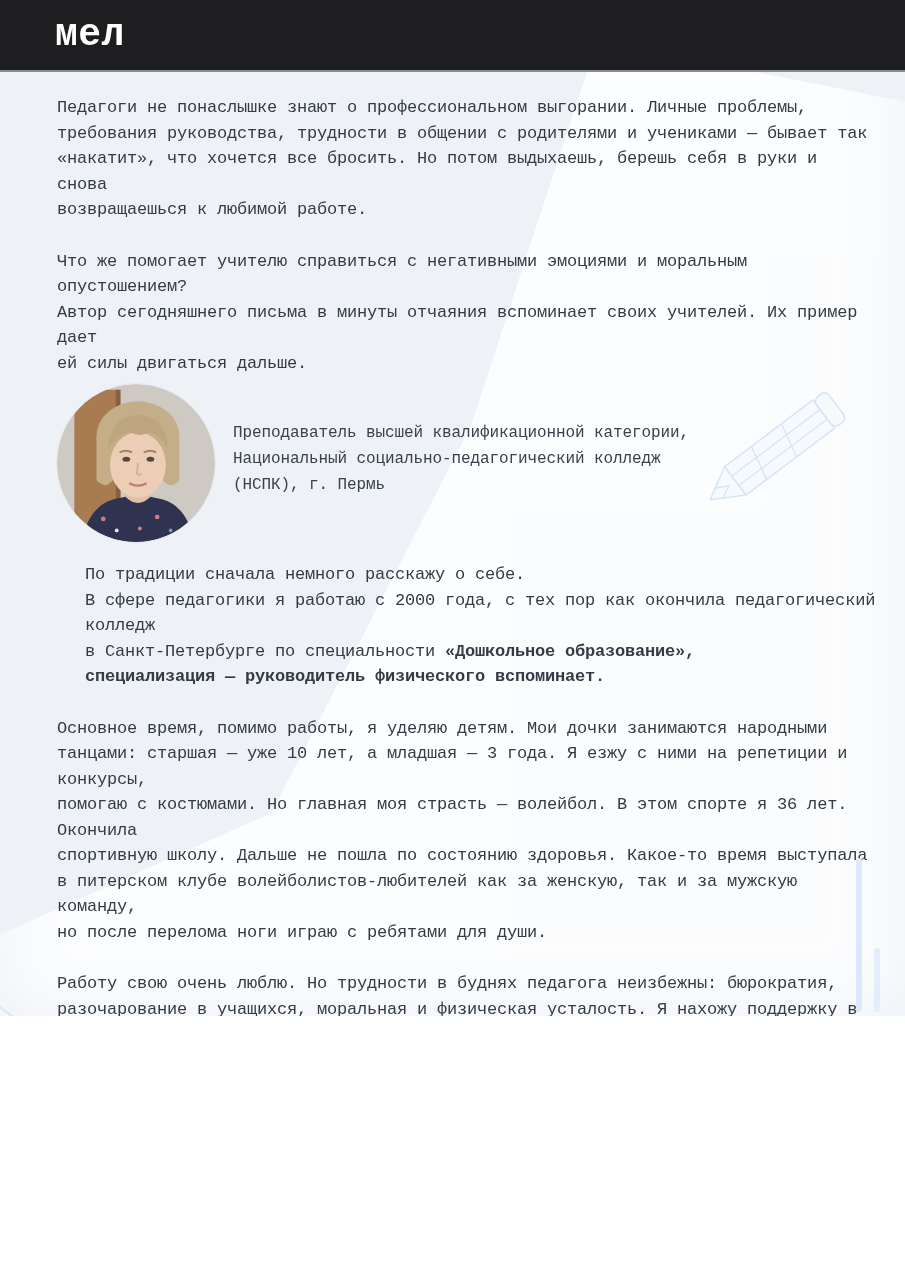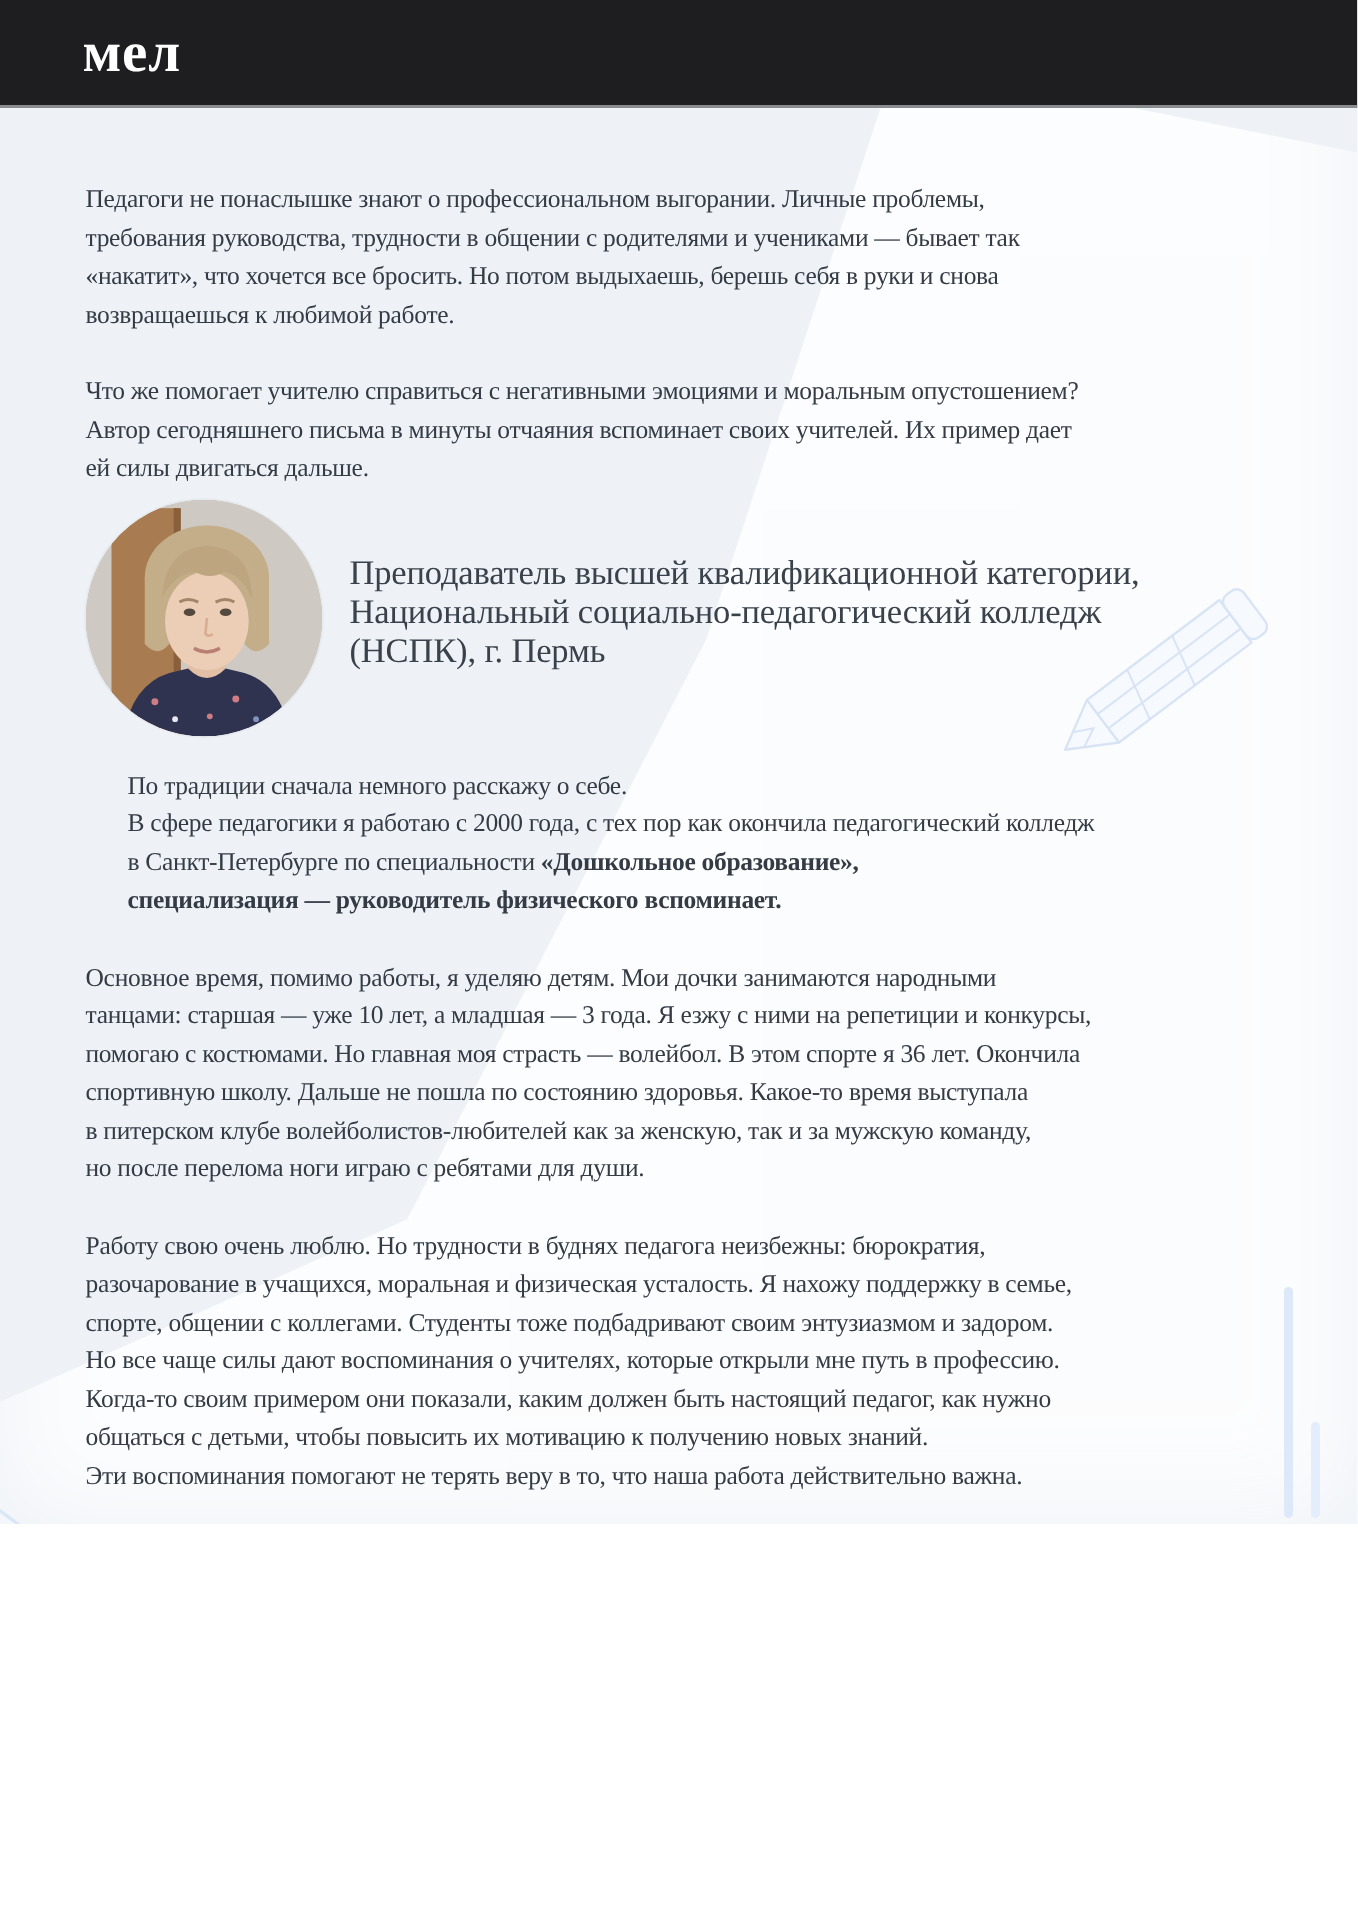--- a/index.html
+++ b/index.html
@@ -1,19 +1,19 @@
 <!DOCTYPE html>
 <html><head>
 <meta charset="utf-8">
 <style>
   html,body { margin:0; padding:0; background:#ffffff; }
   .page {
     position:relative; width:905px; height:1016px; overflow:hidden;
     background:#eef2f7;
-    font-family:Liberation Serif, serif;
+    font-family:Liberation Mono, monospace;
   }
   
   .bg-white-sweep {
     position:absolute; inset:0; background:#ffffff; opacity:.82;
     filter:blur(34px);
     clip-path:polygon(66% 4%, 100% 10%, 100% 100%, 0 100%, 0 92%, 30% 80%, 52% 42%);
   }
   .bottom-white { position:absolute; left:0; right:0; top:1243px; bottom:0; background:#ffffff; }
 
   
@@ -24,34 +24,34 @@
   }
   .logo { color:#ffffff; font-size:38px; font-weight:700; letter-spacing:.5px; line-height:1; }
 
   
   .content { position:relative; padding:0 40px 0 57px; }
   .title { margin:46px 0 0 0; font-size:36px; font-weight:700; color:#2c7bd3; letter-spacing:.3px; line-height:1.2; }
   .body-text {
     margin:0; width:815px; font-size:17px; line-height:25.5px;
     color:#343b44; letter-spacing:-0.2px; white-space:pre-line;
   }
-  .mt-first { margin-top:48px; }
+  .mt-first { margin-top:23px; }
   .mt-para  { margin-top:26px; }
   .mt-sect  { margin-top:20px;margin-left:28px; }
   .bold { font-weight:700; }
 
   
   .author-card { margin-top:8px; display:flex; align-items:flex-start; }
   .avatar {
     width:158px; height:158px; border-radius:50%; overflow:hidden; flex:0 0 auto;
     box-shadow:0 0 0 1px rgba(0,0,0,0.03);
   }
   .author-info { margin-left:18px; padding-top:26px; }
   .author-name { font-size:22px; font-weight:700; color:#2f363d; letter-spacing:.1px; }
-  .author-role { margin-top:10px; font-size:23px; line-height:26px; color:#39414a; letter-spacing:-0.1px; white-space:pre-line; }
+  .author-role { margin-top:10px; font-size:16px; line-height:26px; color:#39414a; letter-spacing:-0.1px; white-space:pre-line; }
 
   
   .pencil { position:absolute; opacity:.75; }
   .pencil-top-right { left:690px; top:424px; width:168px; transform:rotate(-37deg); }
   .pencil-bottom-left { left:-78px; top:1028px; width:235px; transform:rotate(36deg) scaleX(-1); opacity:.6; }
 
   
   .bar { position:absolute; border-radius:4px; background:#dde9f9; }
   .bar-1 { left:856px; top:858px; width:6px; height:154px; }
   .bar-2 { left:874px; top:948px; width:6px; height:64px; background:#e3edfb; }

